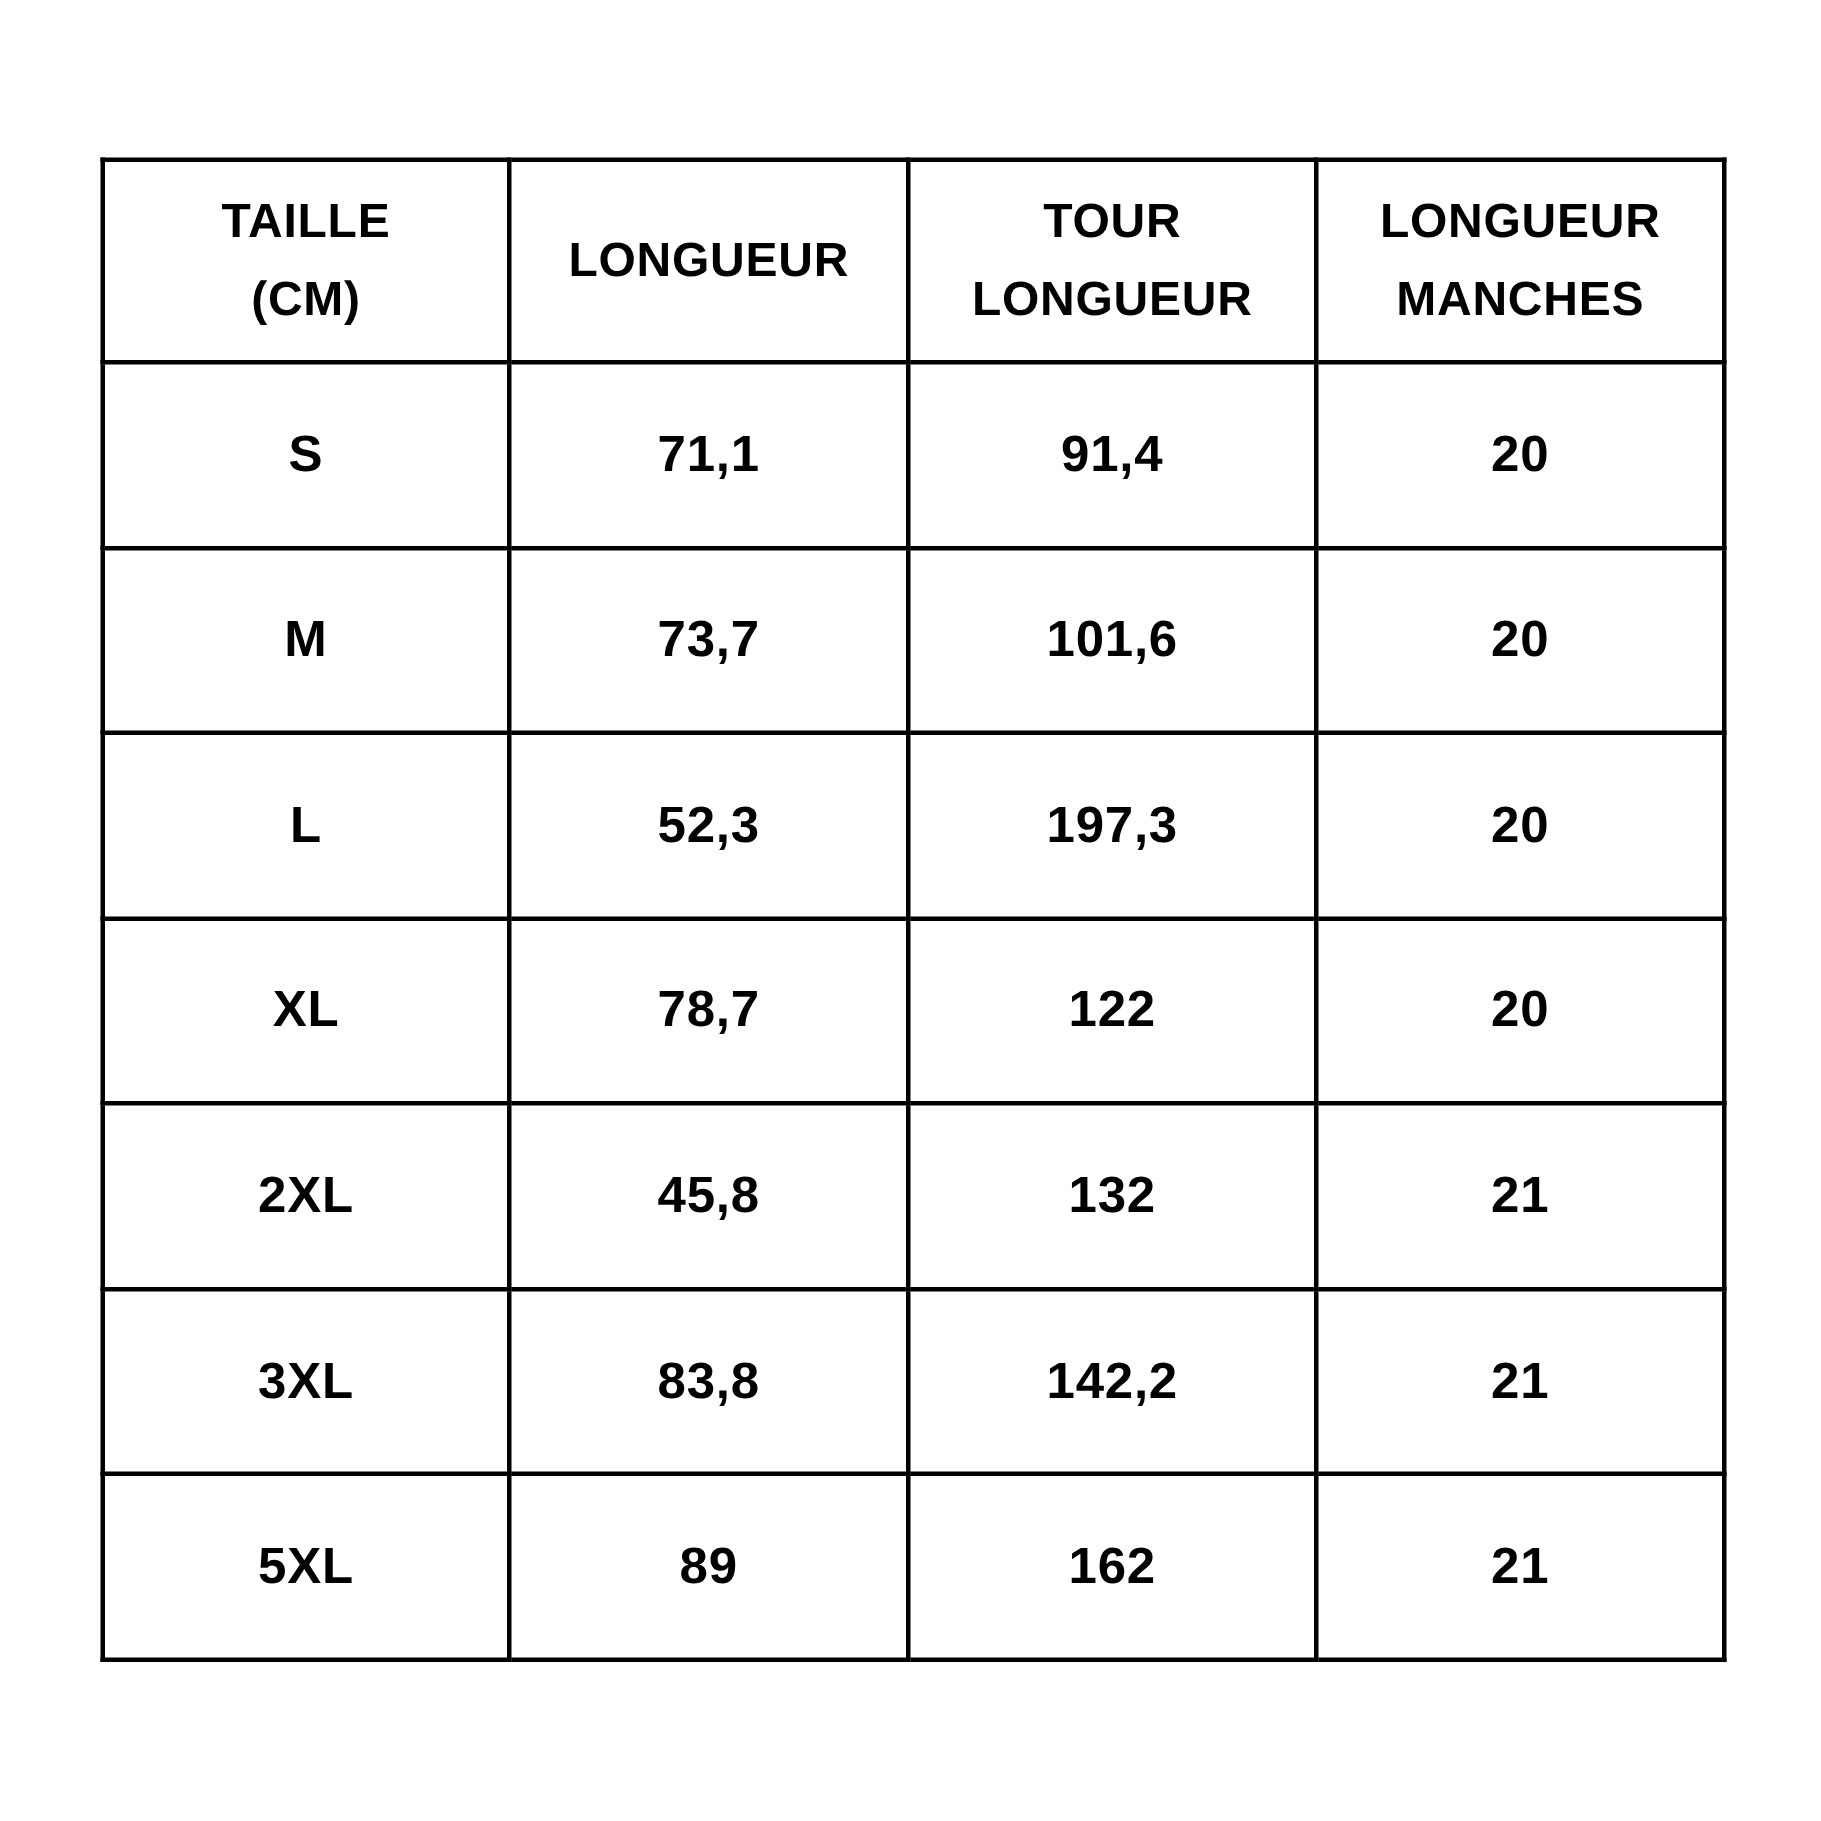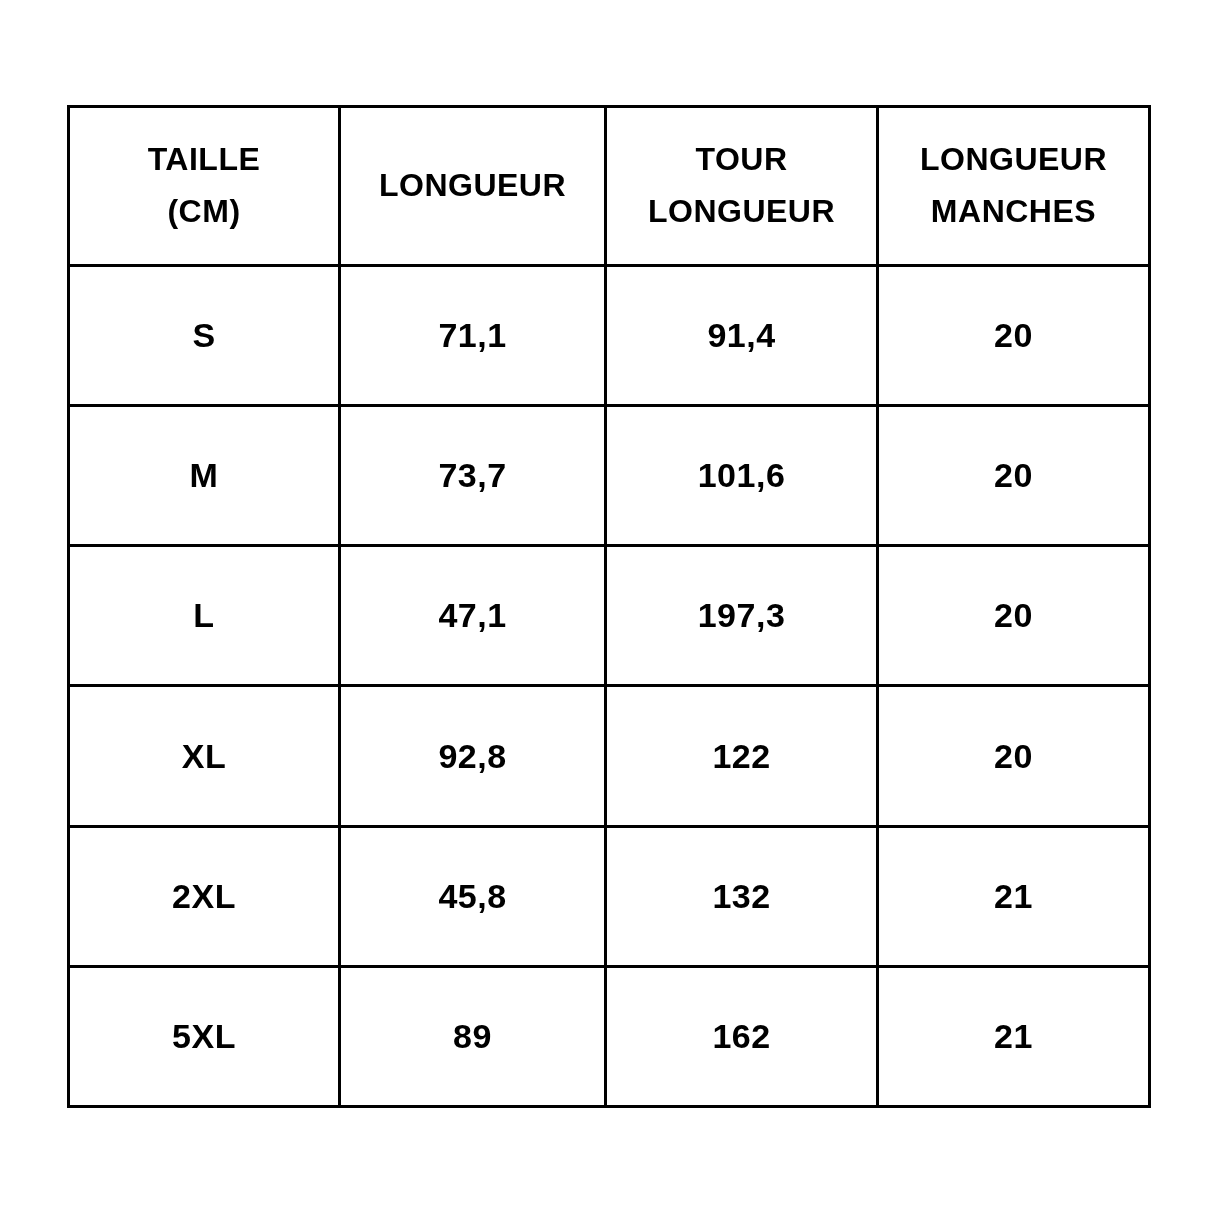--- a/index.html
+++ b/index.html
@@ -31,21 +31,21 @@
   .size-chart th,
   .size-chart td {
     border: 3px solid var(--border-color);
     text-align: center;
     vertical-align: middle;
     font-weight: bold;
     color: var(--text-color);
     padding: 0;
     overflow: hidden;
   }
-  .size-chart thead tr { height: 159px; }
+  .size-chart thead tr { height: 135px; }
   .size-chart tbody tr { height: 106px; }
   .size-chart th {
     font-size: 32px;
     line-height: 1.62;
     white-space: pre-line;
     letter-spacing: 0.5px;
   }
   .size-chart td {
     font-size: 34px;
     letter-spacing: 0.5px;
@@ -81,34 +81,40 @@
         <td>20</td>
       </tr>
       <tr>
         <td>M</td>
         <td>73,7</td>
         <td>101,6</td>
         <td>20</td>
       </tr>
       <tr>
         <td>L</td>
-        <td>47,1</td>
+        <td>52,3</td>
         <td>197,3</td>
         <td>20</td>
       </tr>
       <tr>
         <td>XL</td>
-        <td>92,8</td>
+        <td>78,7</td>
         <td>122</td>
         <td>20</td>
       </tr>
       <tr>
         <td>2XL</td>
         <td>45,8</td>
         <td>132</td>
+        <td>21</td>
+      </tr>
+      <tr>
+        <td>3XL</td>
+        <td>83,8</td>
+        <td>142,2</td>
         <td>21</td>
       </tr>
       <tr>
         <td>5XL</td>
         <td>89</td>
         <td>162</td>
         <td>21</td>
       </tr>
     </tbody>
   </table>

